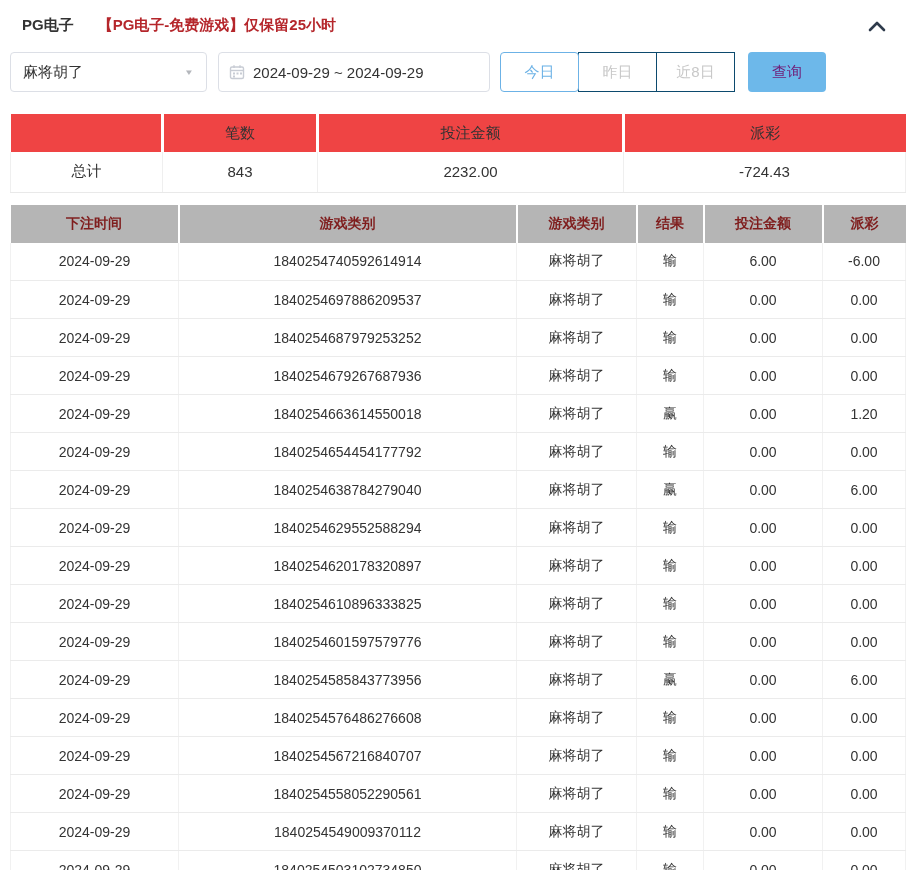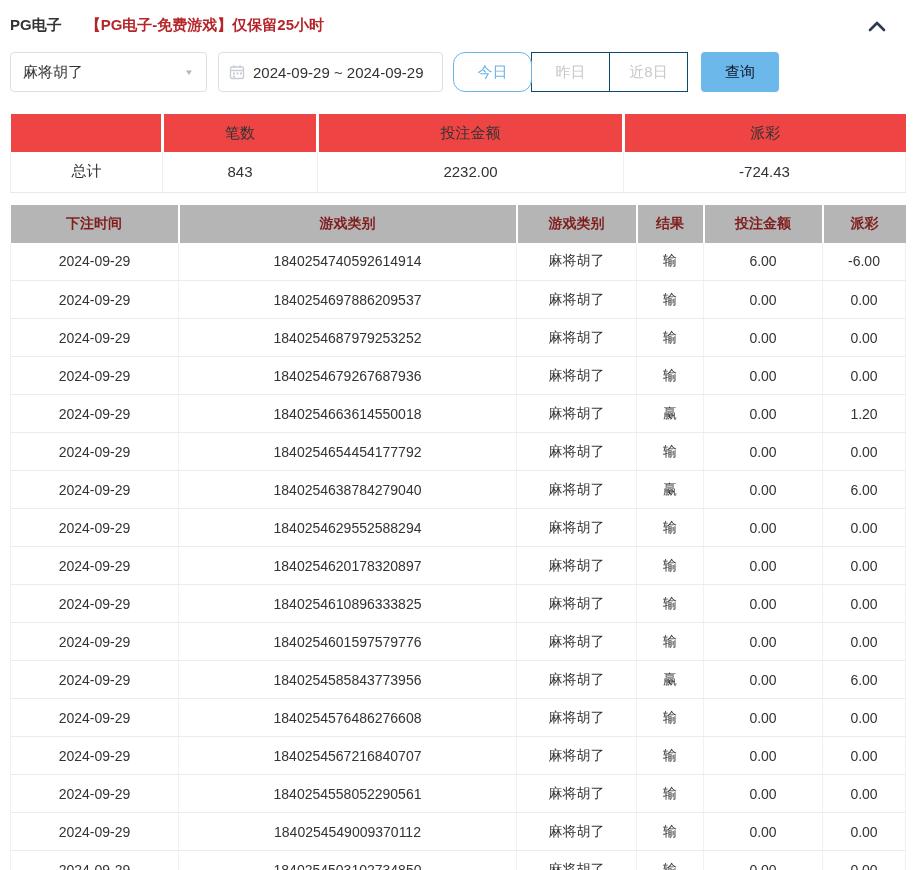--- a/index.html
+++ b/index.html
@@ -1,41 +1,41 @@
 <!DOCTYPE html>
 <html><head>
 <meta charset="utf-8">
 <style>
   * { margin:0; padding:0; box-sizing:border-box; }
   html,body { width:915px; height:870px; background:#fff; overflow:hidden;
     font-family:"Liberation Sans","DejaVu Sans",sans-serif; color:#333; }
   .page { width:915px; height:870px; position:relative; background:#fff; }
 
   
-  .top-bar { display:flex; align-items:center; padding:11px 14px 0 10px; height:40px; }
+  .top-bar { display:flex; align-items:center; padding:11px 14px 0 10px; height:40px;margin-left:12px; }
   .provider { font-size:15px; font-weight:bold; color:#333; }
   .notice { font-size:15px; font-weight:bold; color:#b5262b; margin-left:24px; }
   .collapse-btn { margin-left:auto; margin-right:14px; cursor:pointer; display:flex; align-items:center; }
 
   
   .filter-row { display:flex; align-items:center; margin:12px 10px 0 10px; height:40px; }
   .select-box { width:197px; height:40px; border:1px solid #dcdfe6; border-radius:4px;
     display:flex; align-items:center; padding:0 12px; cursor:pointer; background:#fff; }
   .select-value { font-size:15px; color:#333; flex:1; }
   .select-caret { color:#b4b7bc; font-size:10px; transform:scaleY(.8); }
-  .date-box { width:225px; height:40px; border:1px solid #dcdfe6; border-radius:4px;
+  .date-box { width:272px; height:40px; border:1px solid #dcdfe6; border-radius:4px;
     display:flex; align-items:center; padding:0 10px; margin-left:11px; cursor:pointer; background:#fff; }
   .date-value { font-size:15px; color:#333; margin-left:8px; white-space:nowrap; }
   .quick-group { display:flex; margin-left:10px; }
   .quick-btn { width:79px; height:40px; background:#fff; border:1px solid #0c4a6e;
     font-size:15px; color:#c8c8c8; cursor:pointer; margin-left:-1px;
     font-family:inherit; }
   .quick-btn:first-child { margin-left:0; }
-  .quick-btn.active { border:1px solid #6cb2e6; color:#6cb2e6; border-radius:12px; position:relative; z-index:2; }
-  .query-btn { width:78px; height:40px; margin-left:13px; background:#6db8ea; color:#0f172a;
+  .quick-btn.active { border:1px solid #6cb2e6; color:#6cb2e6; border-radius:4px; position:relative; z-index:2; }
+  .query-btn { width:78px; height:40px; margin-left:13px; background:#6db8ea; color:#701a75;
     border:none; border-radius:4px; font-size:15px; cursor:pointer; font-family:inherit; }
 
   
   table { border-collapse:collapse; table-layout:fixed; margin-left:10px; }
   td, th { text-align:center; overflow:hidden; white-space:nowrap; }
 
   
   .summary-table { width:895px; margin-top:22px; }
   .summary-table th { background:#ef4444; height:38px; font-size:15px; font-weight:normal;
     color:#333; border-right:3px solid #fff; }

